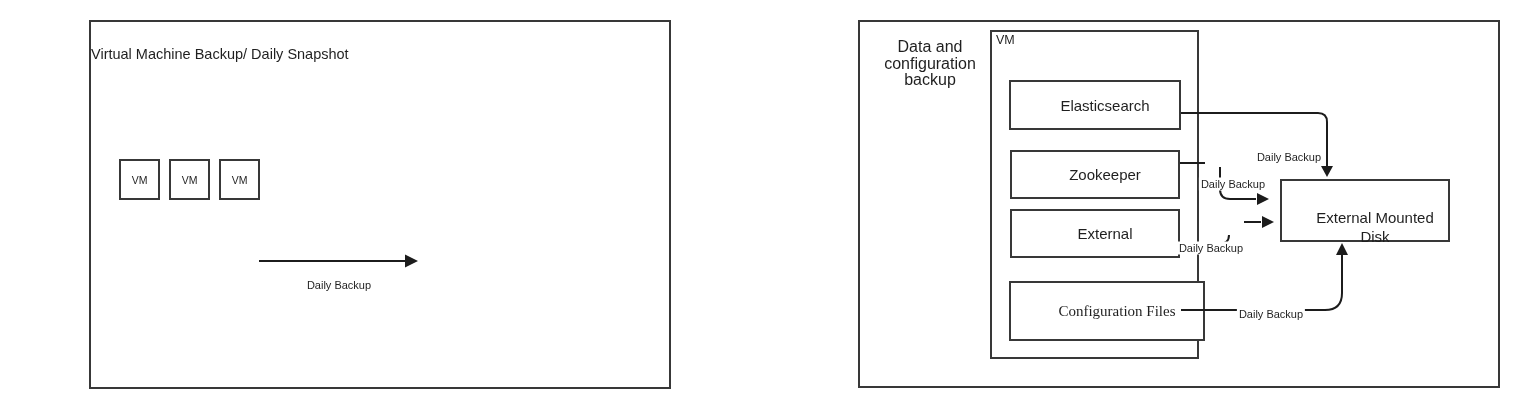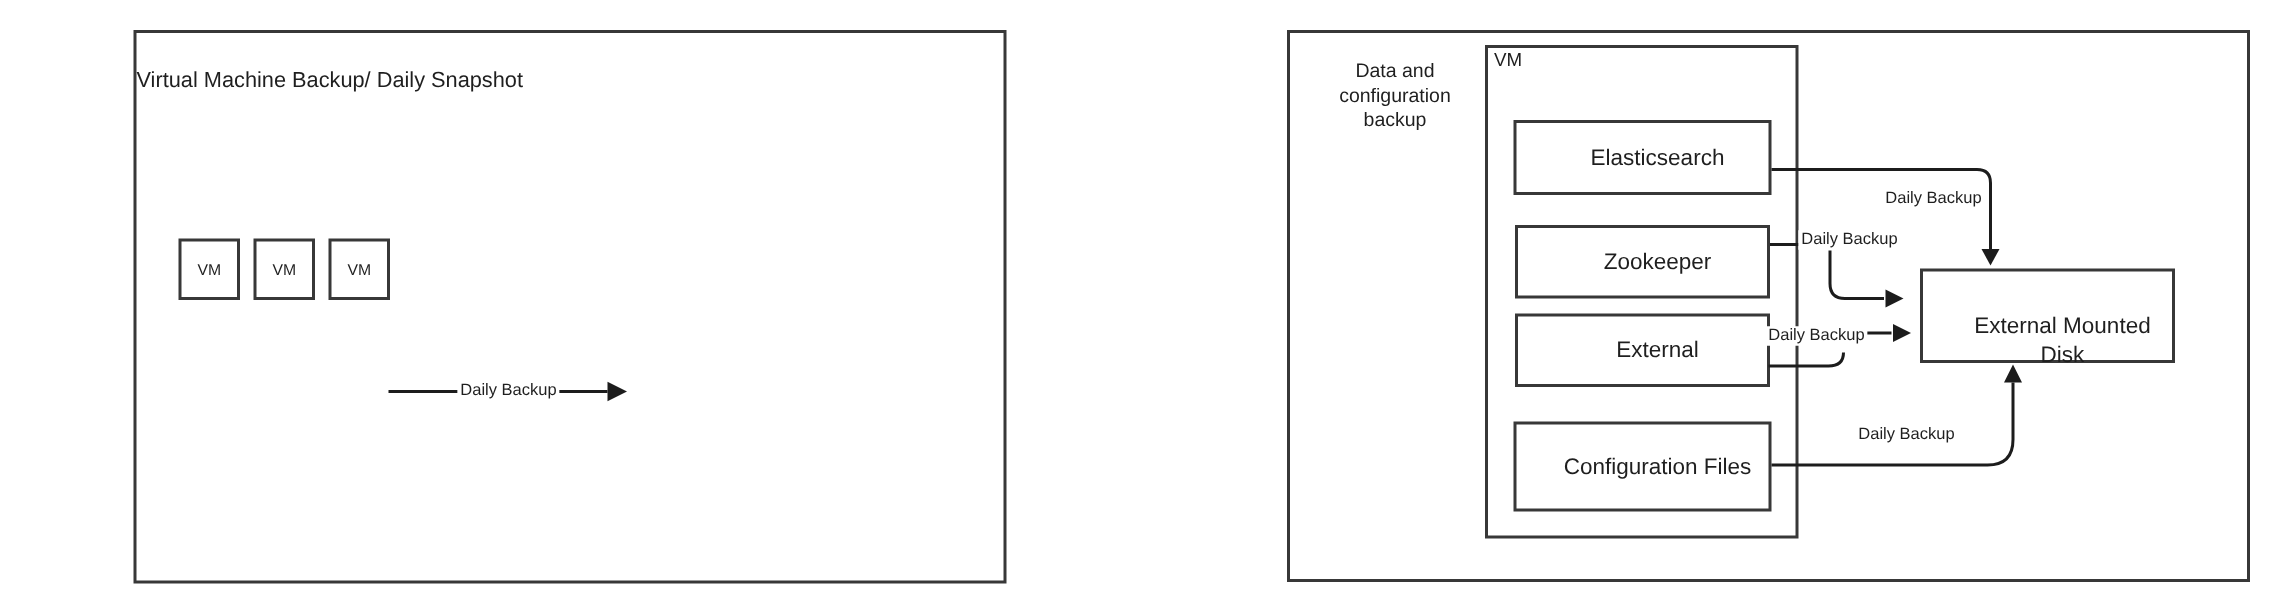--- a/index.html
+++ b/index.html
@@ -18,40 +18,41 @@
     display:flex; align-items:center; justify-content:center;
     text-align:center;
   }
   .box .wrap { display:block;margin-top:32px; }
   .left-title {
     position:absolute; left:91px; top:46px;
     font-size:14.5px; line-height:17px; white-space:nowrap;
   }
   .right-title {
     position:absolute; left:876px; top:39px; width:108px;
-    text-align:center; font-size:13px; line-height:16.5px;
+    text-align:center; font-size:16px; line-height:16.5px;
   }
   .vm-small { width:41px; height:41px; top:159px; font-size:10.5px; }
   .vm-container {
     position:absolute; box-sizing:border-box;
     border:2px solid #383838; background:#ffffff;
     left:990px; top:30px; width:209px; height:329px;
   }
   .vm-container .corner-label {
     position:absolute; left:4px; top:1px; font-size:12.5px;
   }
   .node { font-size:15px;padding-left:20px; }
   svg.edges { position:absolute; left:0; top:0; pointer-events:none; }
   svg.edges path.line { fill:none; stroke:#1c1c1c; stroke-width:2; }
   svg.edges path.head { fill:#1c1c1c; stroke:none; }
   .edge-label {
     position:absolute; transform:translate(-50%,-50%);
     background:#ffffff; padding:0 2px;
     font-size:11px; line-height:13px; white-space:nowrap;
     color:#1f1f1f;
+    margin-top:24px;
   }
 </style>
 </head>
 <body>
 
 <div class="canvas">
 
   <div class="panel" style="left:89px; top:20px; width:582px; height:369px;"></div>
 
   <div class="left-title">Virtual Machine Backup/ Daily Snapshot</div>
@@ -69,21 +70,21 @@
   <div class="vm-container">
     <span class="corner-label">VM</span>
   </div>
 
   <div class="box node" style="left:1009px; top:80px; width:172px; height:50px;">Elasticsearch</div>
 
   <div class="box node" style="left:1010px; top:150px; width:170px; height:49px;">Zookeeper</div>
 
   <div class="box node" style="left:1010px; top:209px; width:170px; height:49px;">External</div>
 
-  <div class="box node" style="left:1009px; top:281px; width:172px; height:60px;">Configuration Files</div>
+  <div class="box node" style="left:1009px; top:281px; width:196px; height:60px;font-family:Liberation Serif, serif;">Configuration Files</div>
 
   <div class="box node" style="left:1280px; top:179px; width:170px; height:63px; line-height:19px;">
     <span class="wrap" style="max-width:140px;">External Mounted Disk</span>
   </div>
 
   <svg class="edges" width="1520" height="410" viewBox="0 0 1520 410">
 
     <g>
       <path class="line" d="M259 261 H405"></path>
       <path class="head" d="M418 261 L405 254.5 L405 267.5 Z"></path>

